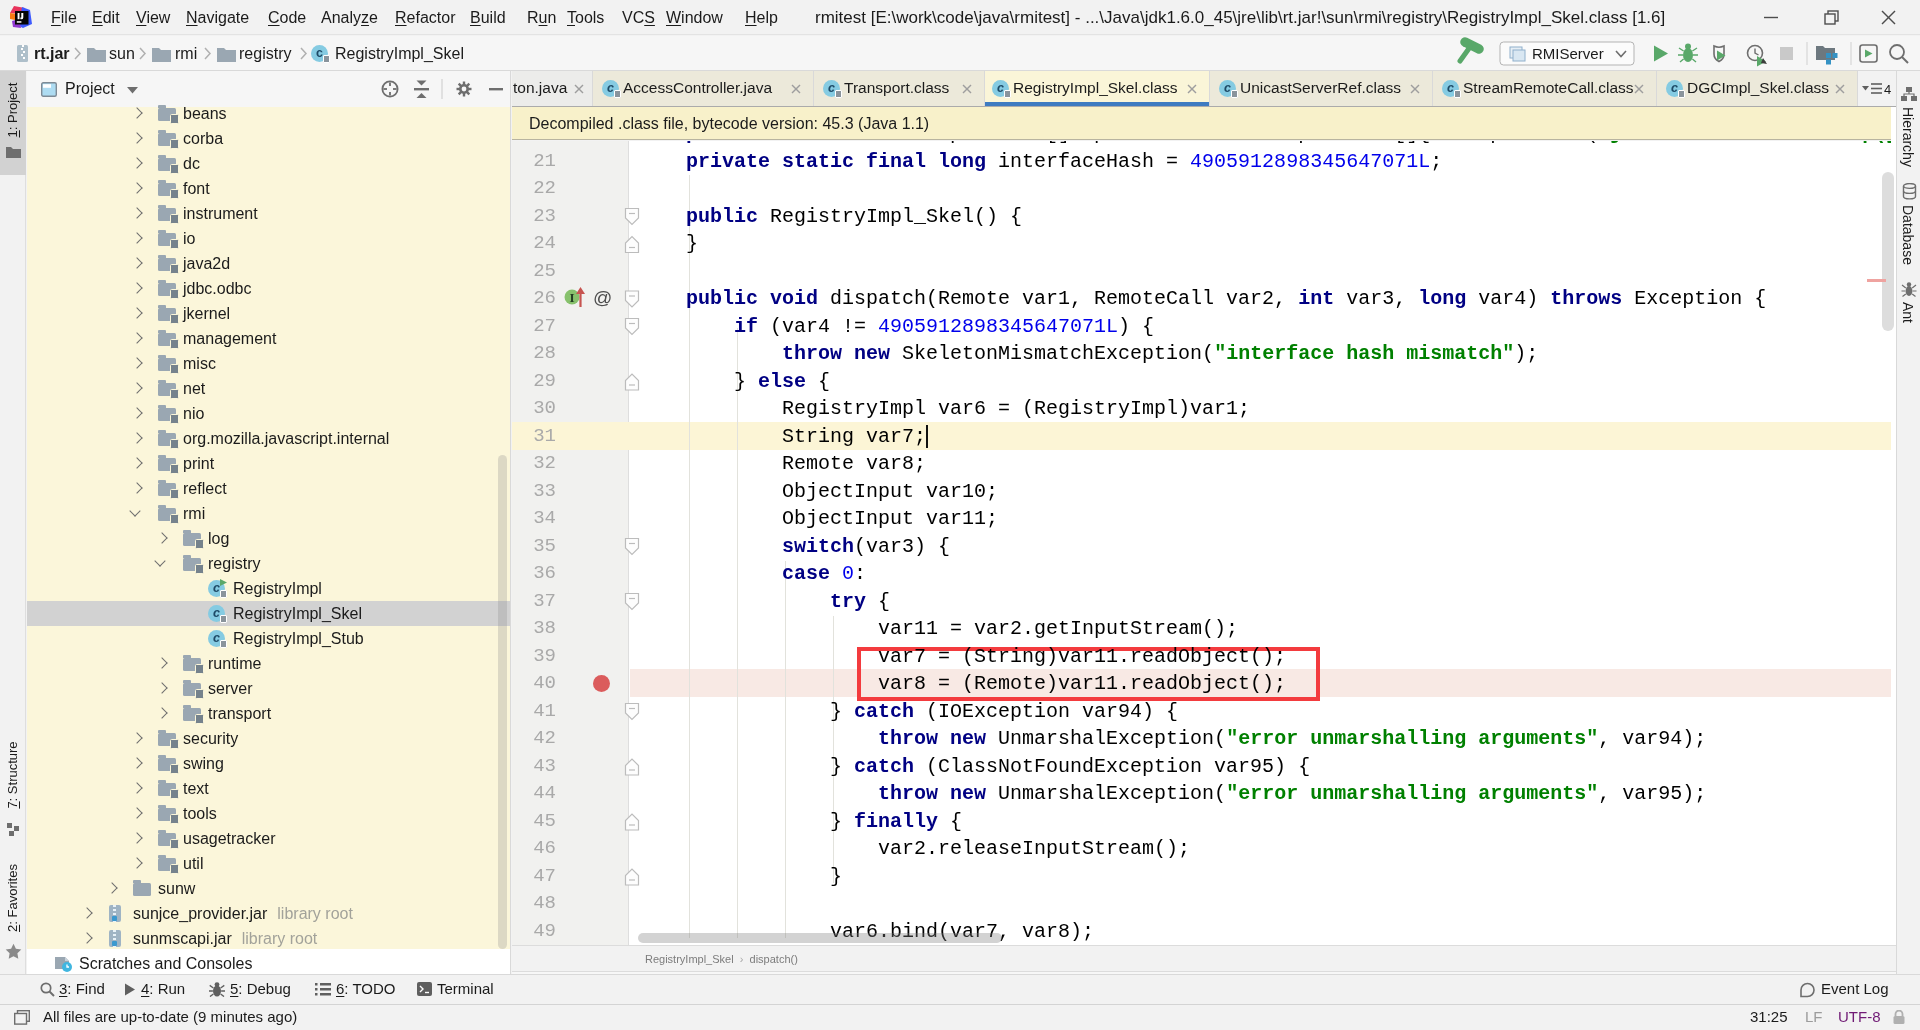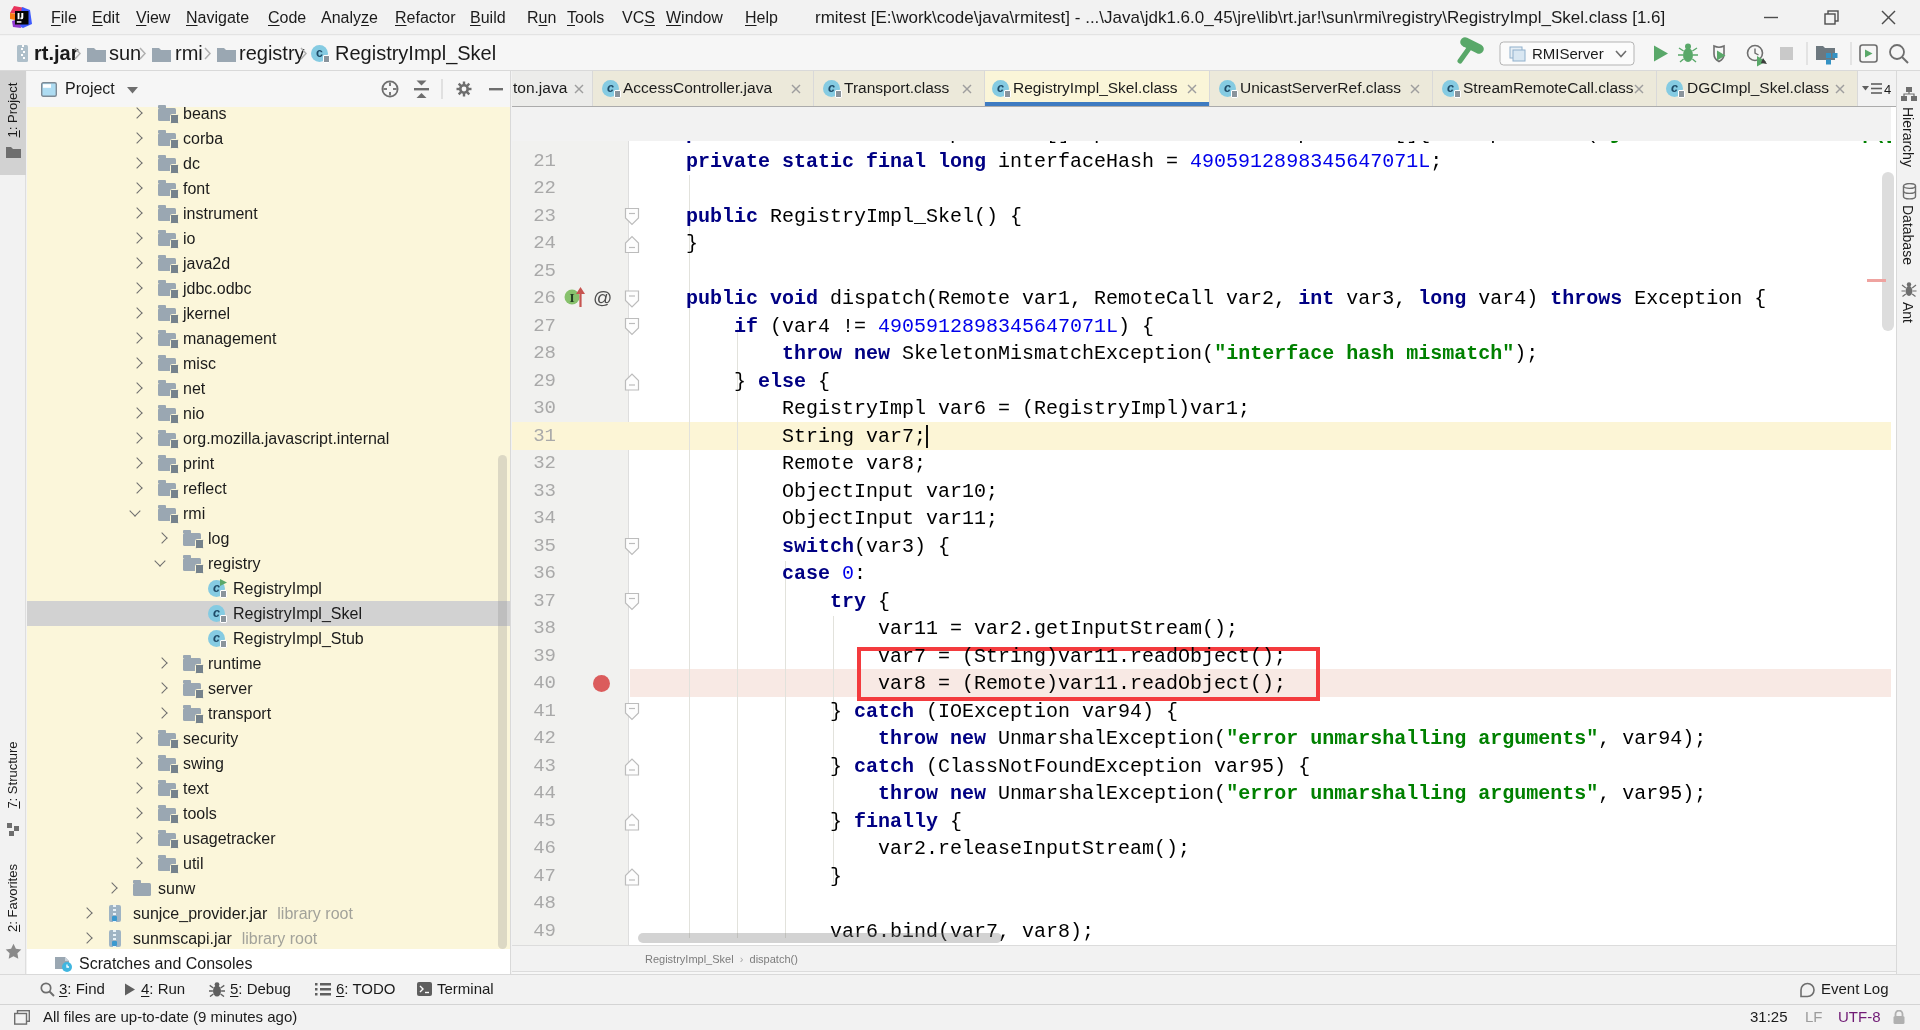--- a/index.html
+++ b/index.html
@@ -80,21 +80,21 @@
     </g>
   </svg>
 </div>
 
 <div class="abs" style="left:0;top:36px;width:1920px;height:35px;background:#F6F6F6;border-bottom:1px solid #D9D9D9;">
 
   <svg class="abs" style="left:16px;top:9px;" width="13" height="17" viewBox="0 0 13 17">
     <rect x="1" y="0" width="11" height="17" rx="1.5" fill="#aebfca"></rect>
     <path d="M6 0 h2 v2 h-2 z M5 3 h2 v2 h-2 z M7 6 h2 v2 h-2 z M5 9 h2 v2 h-2 z M7 12 h2 v2 h-2 z" fill="#ffffff"></path>
   </svg>
-  <div class="abs ui" style="left:0;top:0;width:100%;height:35px;line-height:35px;font-size:20px;">
+  <div class="abs ui" style="left:0;top:0;width:100%;height:35px;line-height:35px;font-size:16px;">
     <span style="position:absolute;left:34px;font-weight:bold;">rt.jar</span>
     <span style="position:absolute;left:109px;">sun</span>
     <span style="position:absolute;left:175px;">rmi</span>
     <span style="position:absolute;left:239px;">registry</span>
     <span style="position:absolute;left:335px;">RegistryImpl_Skel</span>
   </div>
   <svg class="abs" style="left:72px;top:11px;" width="240" height="13" viewBox="0 0 240 13">
     <g stroke="#b0b0b0" stroke-width="1.5" fill="none">
       <path d="M3 1 l5 5.5 l-5 5.5"></path>
           <path d="M68 1 l5 5.5 l-5 5.5"></path>
@@ -332,20 +332,23 @@
         <path d="M0 4 l3.5 4.5 L7 4 z" fill="#5f5f5f"></path>
         <g stroke="#5f5f5f" stroke-width="1.6">
           <line x1="9" y1="2" x2="20" y2="2"></line>
           <line x1="9" y1="6.5" x2="20" y2="6.5"></line>
           <line x1="9" y1="11" x2="20" y2="11"></line>
         </g>
         <text x="22" y="12" font-size="13" fill="#1b1b1b" font-family="Liberation Sans">4</text>
       </svg>
 </div>
 
+<div class="abs" style="left:512px;top:107px;width:1379px;height:33px;background:#F8F1CA;border-bottom:1px solid #B8B4A0;">
+  <div class="abs ui" style="left:17px;top:0;height:33px;line-height:33px;font-size:16px;">Decompiled .class file, bytecode version: 45.3 (Java 1.1)</div>
+</div>
 
 <div id="editor" class="abs" style="left:512px;top:141px;width:1379px;height:804px;background:#FFFFFF;overflow:hidden;">
 
   <div class="abs" style="left:0;top:0;width:117px;height:807px;background:#F1F1EF;border-right:1px solid #DEDEDE;"></div>
 
   <div class="abs" style="left:0;top:281px;width:1379px;height:28px;background:#FCF5D6;"></div>
 
   <div class="abs" style="left:118px;top:528px;width:1261px;height:28px;background:#F8E9E4;"></div>
 
   <div class="abs" style="left:177px;top:34px;width:1px;height:763px;background:#E2E2DC;"></div>

